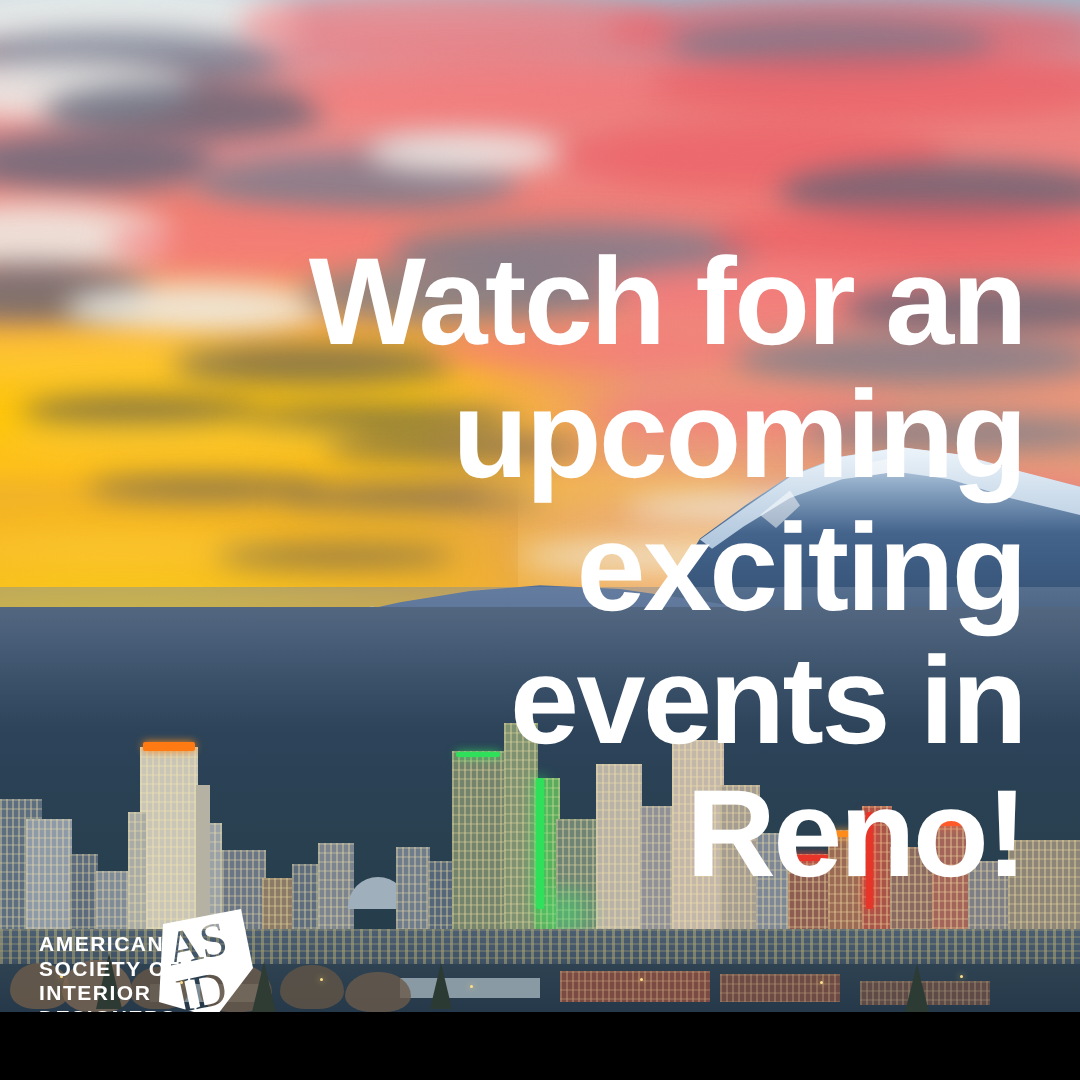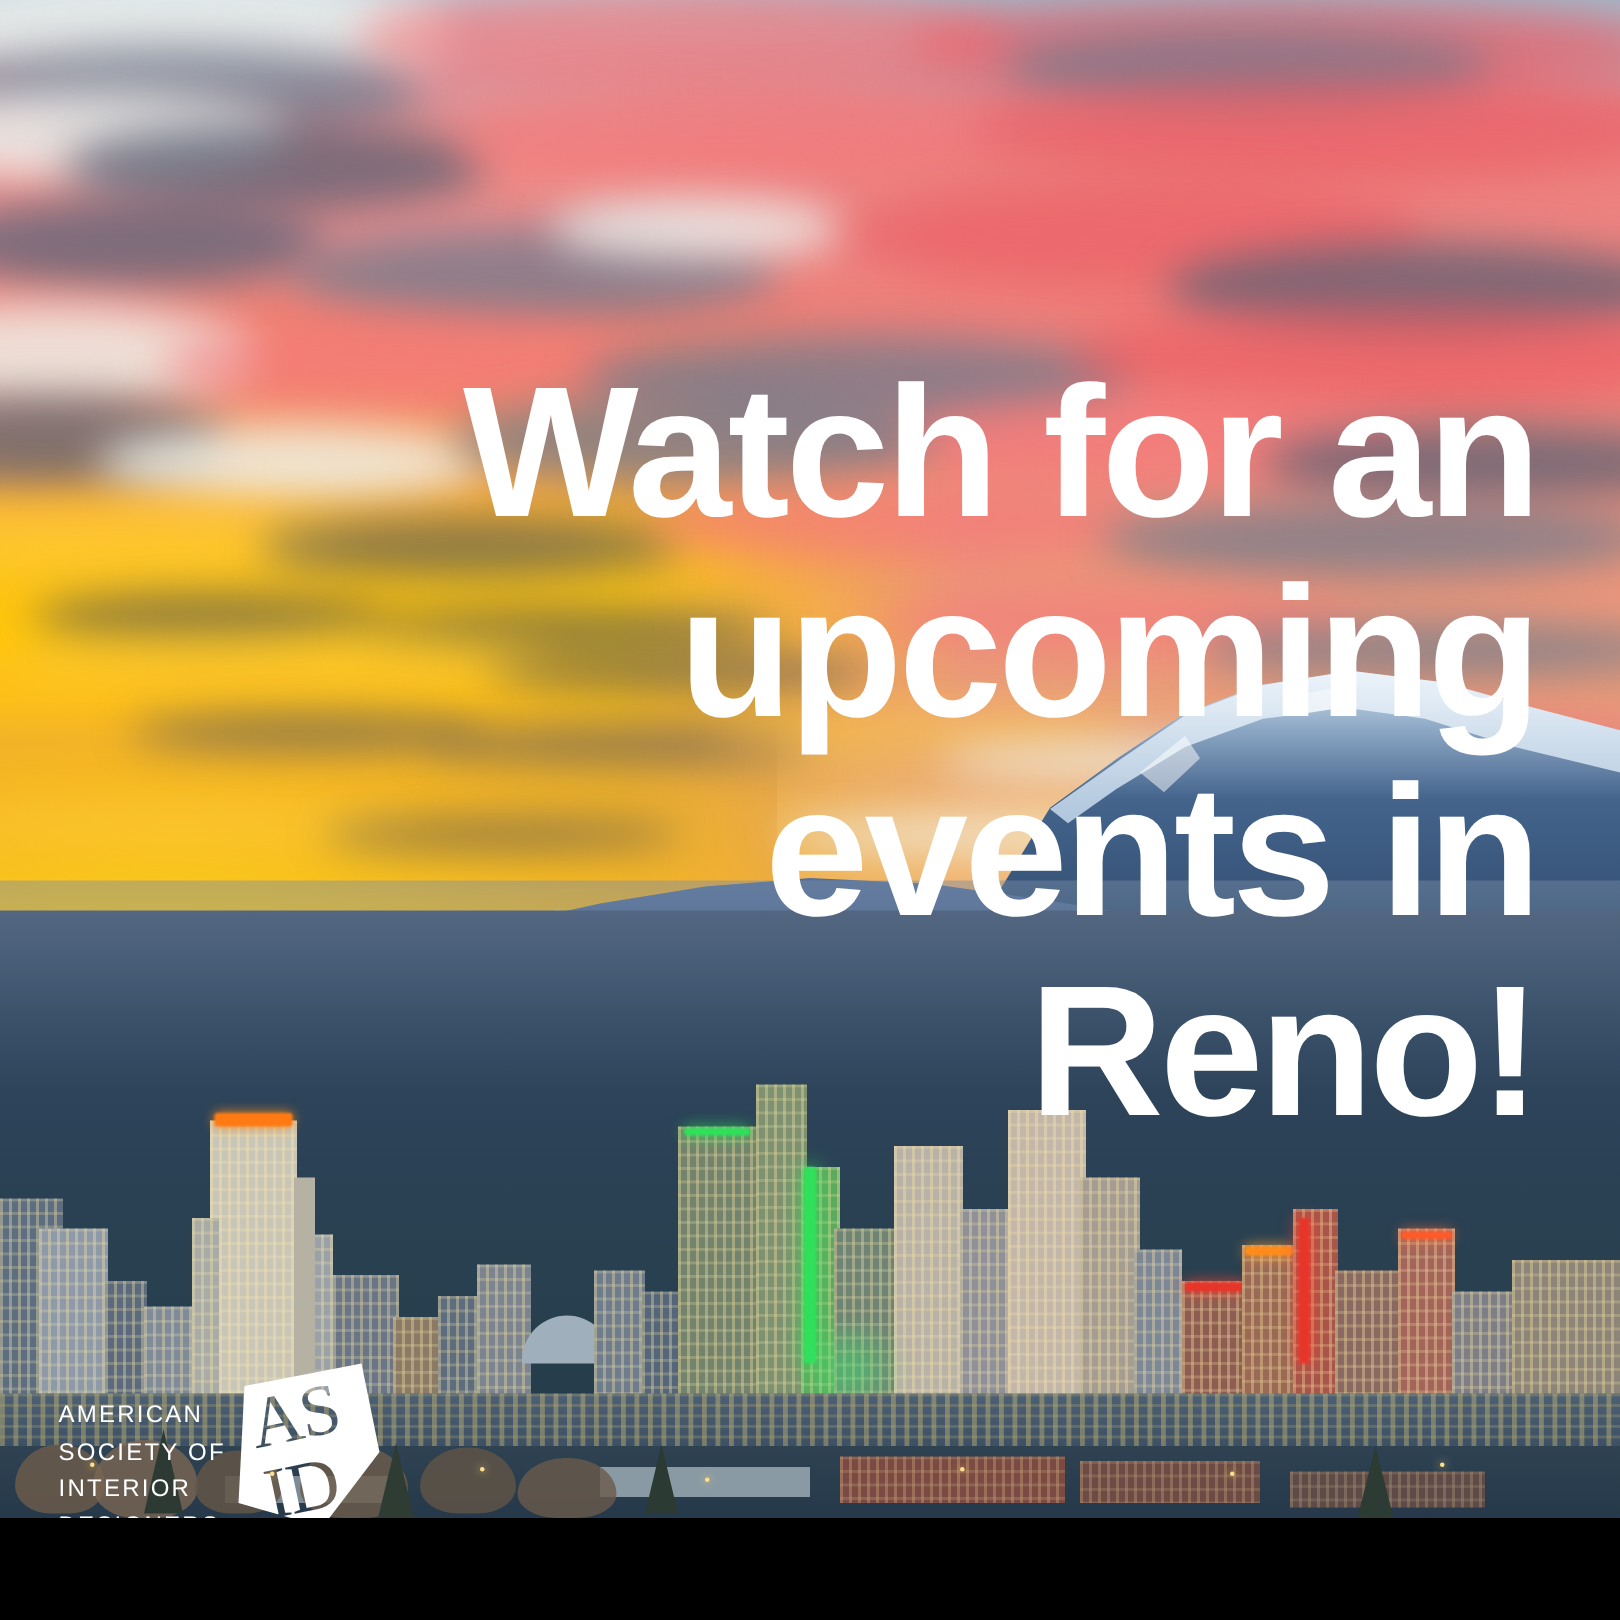--- a/index.html
+++ b/index.html
@@ -138,22 +138,22 @@
     top: 906px;
     width: 280px;
     height: 150px;
   }
   .logo-words {
     position: absolute;
     left: 6px;
     top: 26px;
     color: #ffffff;
     font-family: "Liberation Sans", sans-serif;
-    font-weight: 400;
-    font-size: 16px;
+    font-weight: 700;
+    font-size: 21px;
     line-height: 24.6px;
     letter-spacing: 1.5px;
     text-transform: uppercase;
     white-space: nowrap;
   }
   .logo-words span { display: block; }
 
   .logo-chapter {
     position: absolute;
     left: 6px;
@@ -449,20 +449,21 @@
       <div class="dot" style="left:640px; bottom:9%;  width:3px; height:3px; background:#ffe08a; box-shadow:0 0 6px #ffd76b;"></div>
       <div class="dot" style="left:820px; bottom:8%;  width:3px; height:3px; background:#ffe08a; box-shadow:0 0 6px #ffd76b;"></div>
       <div class="dot" style="left:960px; bottom:10%; width:3px; height:3px; background:#ffe08a; box-shadow:0 0 6px #ffd76b;"></div>
     </div>
 
   </div>
 
   <div class="headline">
     <span class="ln">Watch for an</span>
     <span class="ln">upcoming</span>
+    <span class="ln">exciting</span>
     <span class="ln">events in</span>
     <span class="ln">Reno!</span>
   </div>
 
   <div class="logo-lockup">
 
     <div class="logo-words">
       <span>AMERICAN</span>
       <span>SOCIETY OF</span>
       <span>INTERIOR</span>

